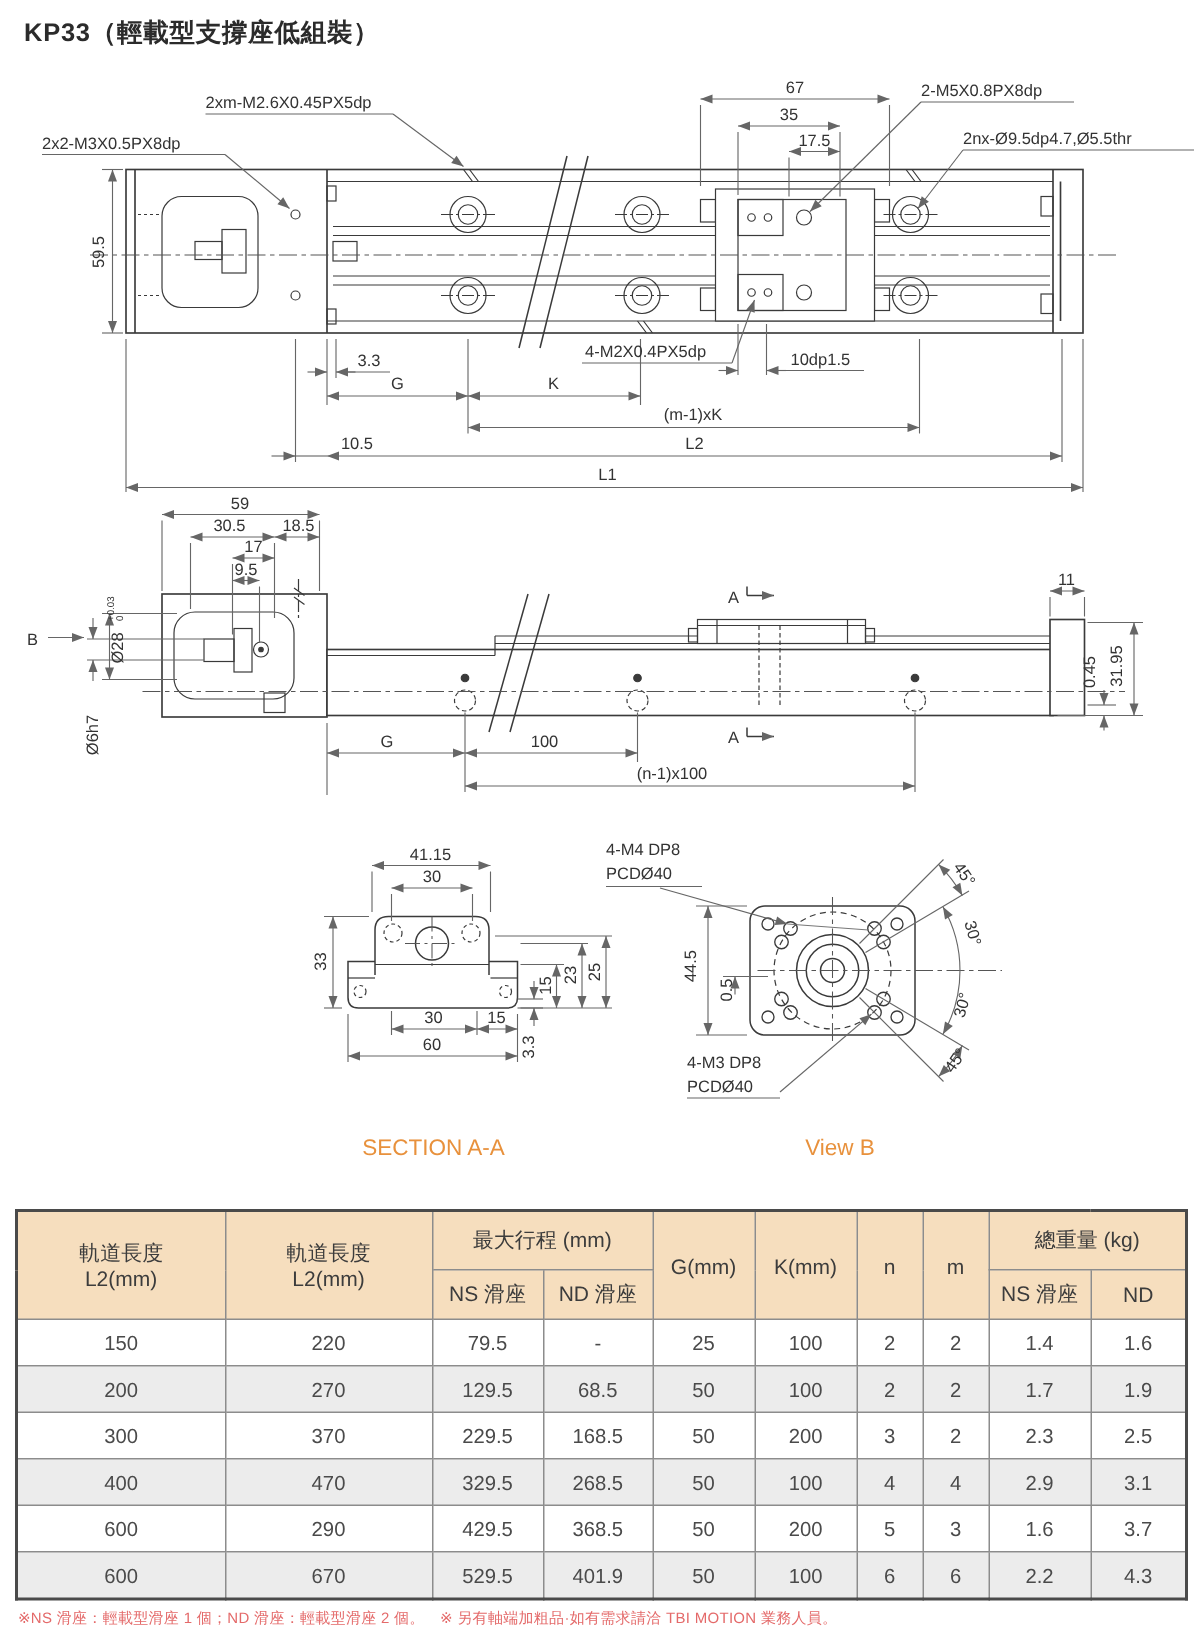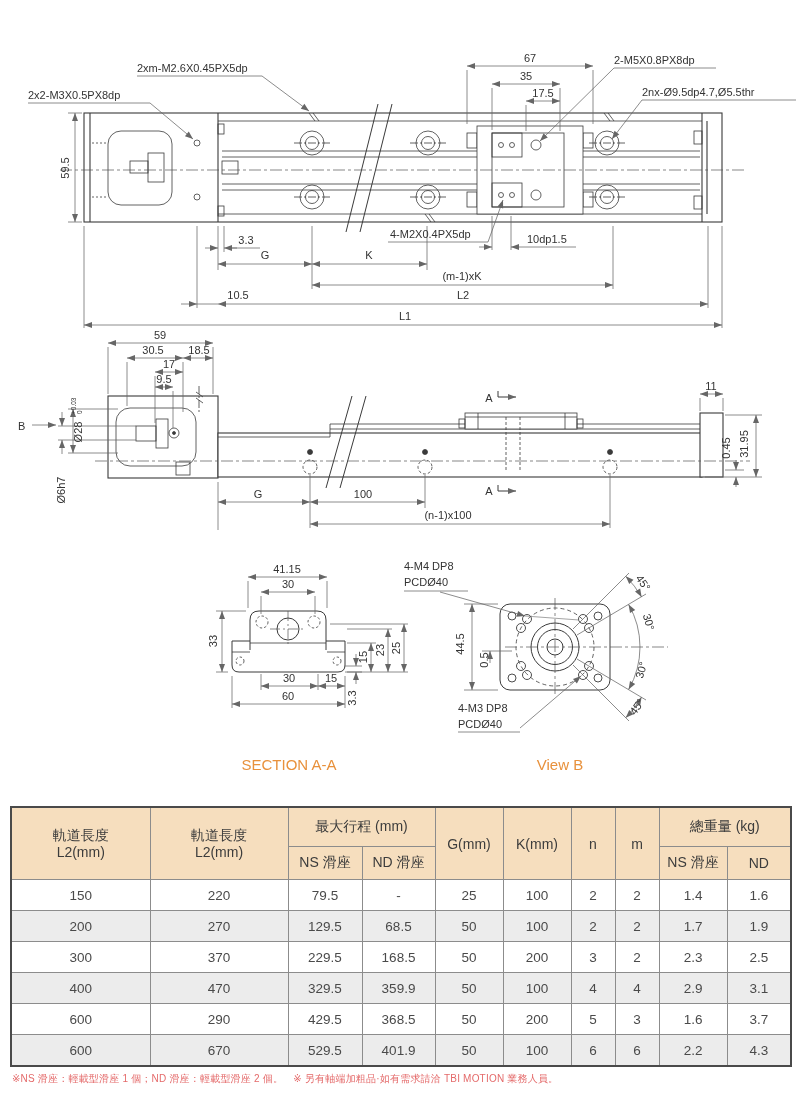--- a/index.html
+++ b/index.html
@@ -21,20 +21,21 @@
   tr.body-row td{height:30px;}
   tr.body-row.alt td{background:#ececec;}
   .hdr-2line div{line-height:17px;}
   #footnote{position:absolute;left:12px;top:1072px;font-size:10px;color:#e46a6a;letter-spacing:.2px;}
 </style>
 </head>
 <body>
 
 <div id="page">
 
+  <div id="page-title">KP33（輕載型支撐座低組裝）</div>
 
   <svg width="800" height="800" viewBox="0 0 800 800" style="position:absolute;left:0;top:0;" stroke-linecap="butt" fill="none">
     <defs>
       <marker id="ar" markerUnits="userSpaceOnUse" markerWidth="10" markerHeight="8" refX="8.5" refY="3.5" orient="auto-start-reverse">
         <path d="M0.5,0.5 L8.5,3.5 L0.5,6.5 Z" fill="#666" stroke="none"></path>
       </marker>
     </defs>
 
     <g>
 
@@ -510,21 +511,21 @@
             <td>200</td>
             <td>3</td>
             <td>2</td>
             <td>2.3</td>
             <td>2.5</td>
       </tr>
       <tr class="body-row alt">
         <td>400</td>
             <td>470</td>
             <td>329.5</td>
-            <td>359.9</td>
+            <td>268.5</td>
             <td>50</td>
             <td>100</td>
             <td>4</td>
             <td>4</td>
             <td>2.9</td>
             <td>3.1</td>
       </tr>
       <tr class="body-row">
         <td>600</td>
             <td>290</td>

